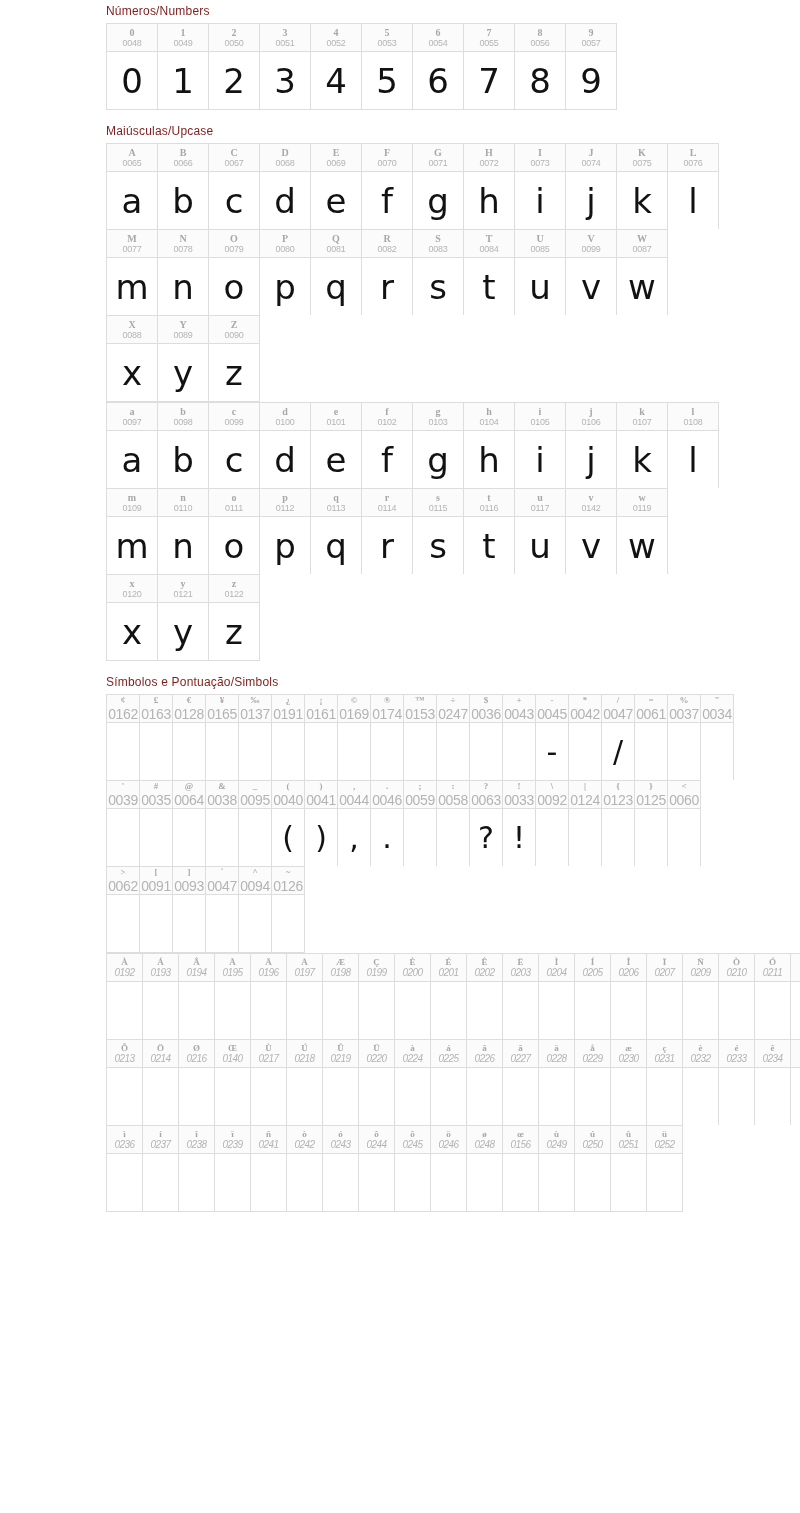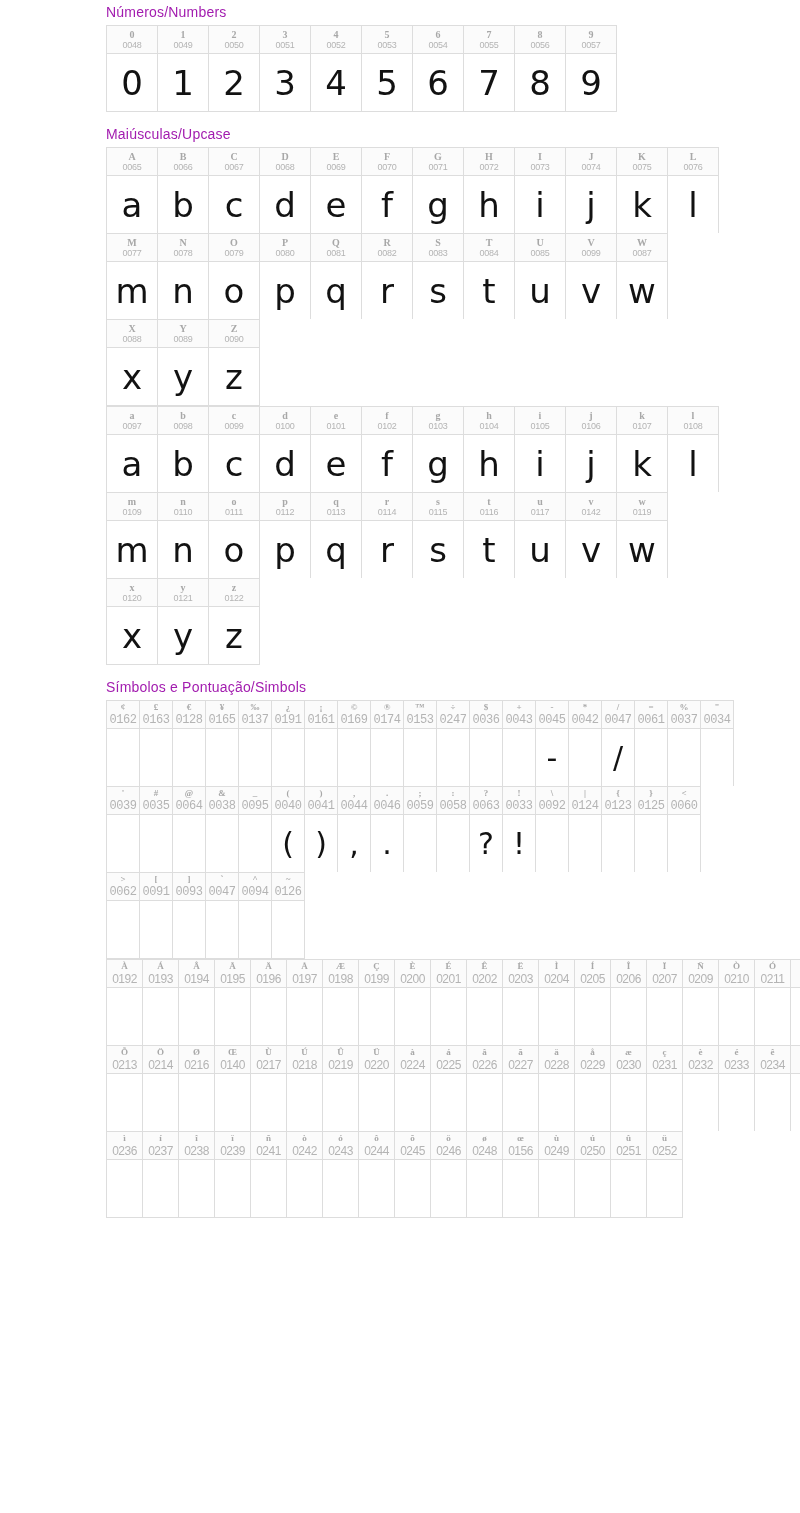--- a/index.html
+++ b/index.html
@@ -16,23 +16,23 @@
     width: 800px;
     min-height: 1513px;
     position: relative;
     box-sizing: border-box;
     padding: 0 0 20px 0;
   }
   .section {
     margin: 0 0 0 0;
   }
   .section-title {
-    font-size: 14px;
+    font-size: 12px;
     font-weight: normal;
-    color: #a21caf;
+    color: #7f1d1d;
     letter-spacing: 0.2px;
     margin: 0 0 5px 106px;
     padding-top: 14px;
   }
   .section:first-child .section-title {
     padding-top: 4px;
   }
   .glyph-rows {
     margin-left: 106px;
   }
@@ -87,27 +87,27 @@
     font-size: 34px;
     color: #121212;
     font-family: "DejaVu Sans", sans-serif;
     overflow: hidden;
     line-height: 1;
   }
   
   .narrow .glyph-cell { width: 33px; }
   .narrow .glyph-head { height: 27px; }
   .narrow .glyph-char { font-size: 9px; }
-  .narrow .glyph-code { font-size: 12px; letter-spacing: -0.4px; font-family: Liberation Mono, monospace; }
+  .narrow .glyph-code { font-size: 14px; letter-spacing: -0.4px; }
   .narrow .glyph-body { height: 57px; font-size: 30px; }
 
   .accents .glyph-cell { width: 36px; }
   .accents .glyph-body { height: 57px; font-size: 26px; }
   .accents .glyph-char { font-size: 9px; }
-  .accents .glyph-code { font-size: 12px; letter-spacing: -0.5px; }
+  .accents .glyph-code { font-size: 10px; letter-spacing: -0.5px; font-style: italic; }
 </style>
 </head>
 <body>
 
 <div class="page">
     <div class="section">
       <div class="section-title">Números/Numbers</div>
       <div class="glyph-rows">
         <div class="glyph-row">
           <div class="glyph-cell">

